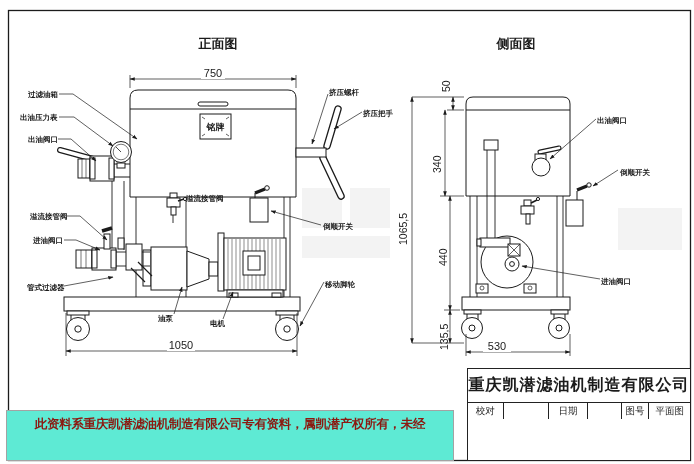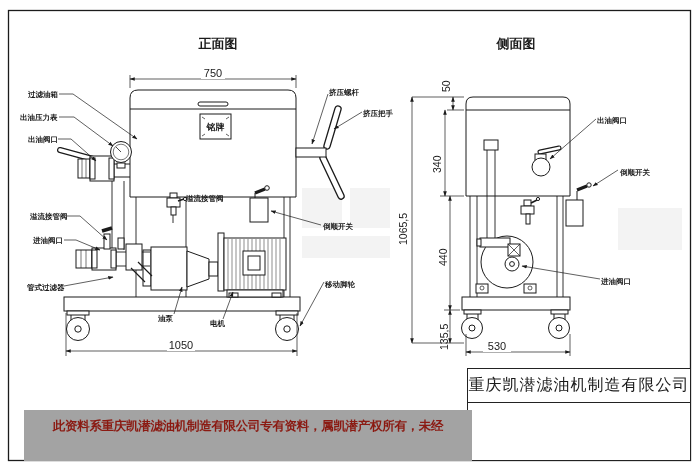--- a/index.html
+++ b/index.html
@@ -10,32 +10,32 @@
   .lbl{font-size:7.5px;font-weight:bold;}
   .dim{font-size:11px;}
   .dimv{font-size:10.5px;}
   .ttl{font-size:13px;font-weight:bold;}
   .np{font-size:9px;font-weight:bold;}
   
   .tblock{position:absolute;left:467px;top:368px;width:224px;height:93px;
           border:1px solid #222;box-sizing:border-box;background:#fff;}
   .tb-row{display:flex;box-sizing:border-box;}
   .tb-company{height:34px;align-items:center;justify-content:center;
-          font-size:16px;font-weight:normal;letter-spacing:1px;border-bottom:1px solid #222;}
+          font-size:16px;font-weight:bold;letter-spacing:1px;border-bottom:1px solid #222;}
   .tb-product{height:25px;align-items:center;justify-content:center;
           font-size:10.5px;font-weight:bold;border-bottom:1px solid #222;}
   .tb-grid{height:16px;border-bottom:1px solid #222;}
   .tb-grid:last-child{border-bottom:none;}
   .tb-cell{display:flex;align-items:center;justify-content:center;font-size:9.5px;
           border-right:1px solid #222;box-sizing:border-box;height:100%;overflow:hidden;}
   .tb-cell:last-child{border-right:none;}
   .w1{width:36px}.w2{width:46px}.w3{width:39px}.w4{width:34px}.w5{width:28px}.w6{width:41px}
   
-  .disc{position:absolute;left:24px;top:410px;width:448px;height:51px;border:3px solid #a3a3a3;
-        box-sizing:border-box;background:#a3a3a3;}
+  .disc{position:absolute;left:6px;top:410px;width:448px;height:51px;border:1px solid #a3a3a3;
+        box-sizing:border-box;background:#5eead4;}
   .disc-row{height:23px;display:flex;align-items:center;justify-content:center;
         font-size:12.5px;font-weight:bold;color:#8b1a12;white-space:nowrap;
         border-bottom:1px solid #222;box-sizing:border-box;letter-spacing:-0.3px;}
   .disc-row:last-child{height:26px;border-bottom:none;}
 </style>
 </head>
 <body>
 
 <div class="canvas">
 
@@ -279,19 +279,27 @@
   <text class="lbl" x="329" y="95">挤压螺杆</text>
   <text class="lbl" x="363" y="116">挤压把手</text>
 
   <text class="lbl" x="597" y="123">出油阀口</text>
   <text class="lbl" x="620" y="175">倒顺开关</text>
   <text class="lbl" x="601" y="284">进油阀口</text>
 </svg>
 
 <div class="tblock">
   <div class="tb-row tb-company">重庆凯潜滤油机制造有限公司</div>
+  <div class="tb-row tb-grid">
+    <div class="tb-cell w1">校对</div>
+    <div class="tb-cell w2"></div>
+    <div class="tb-cell w3">日期</div>
+    <div class="tb-cell w4"></div>
+    <div class="tb-cell w5">图号</div>
+    <div class="tb-cell w6">平面图</div>
+  </div>
 </div>
 
 <div class="disc">
   <div class="disc-row">此资料系重庆凯潜滤油机制造有限公司专有资料，属凯潜产权所有，未经</div>
 </div>
 
 </div>
 
 </body></html>

